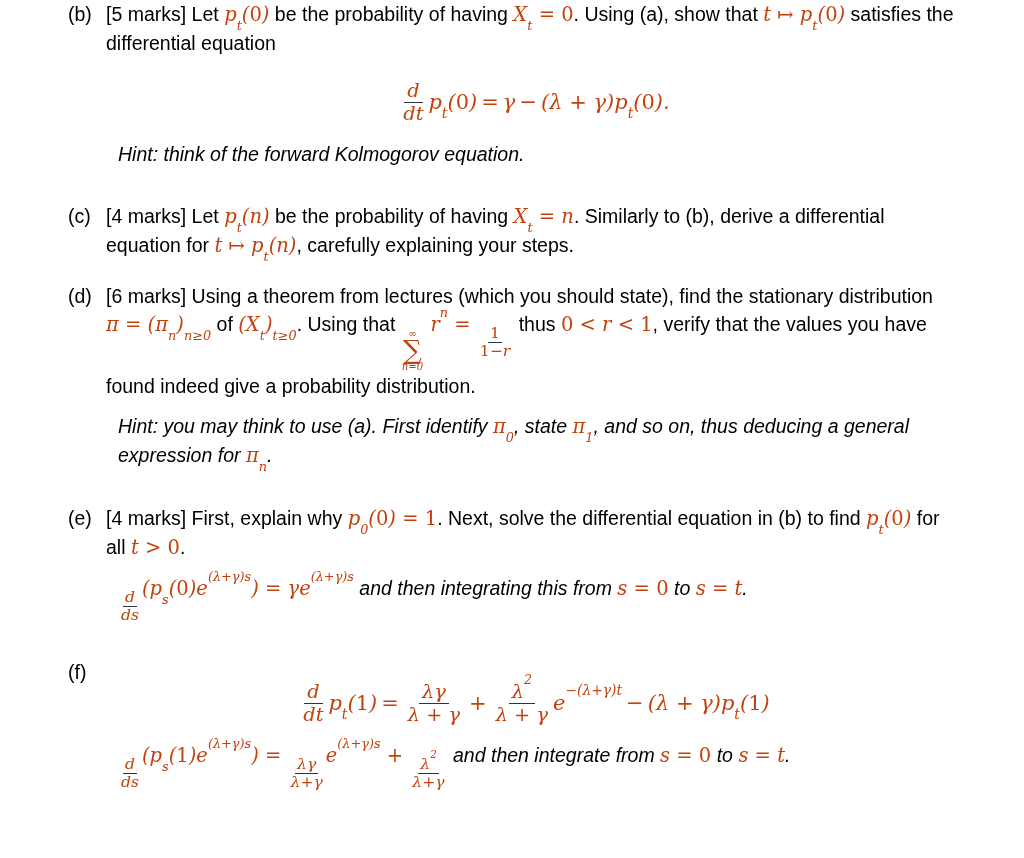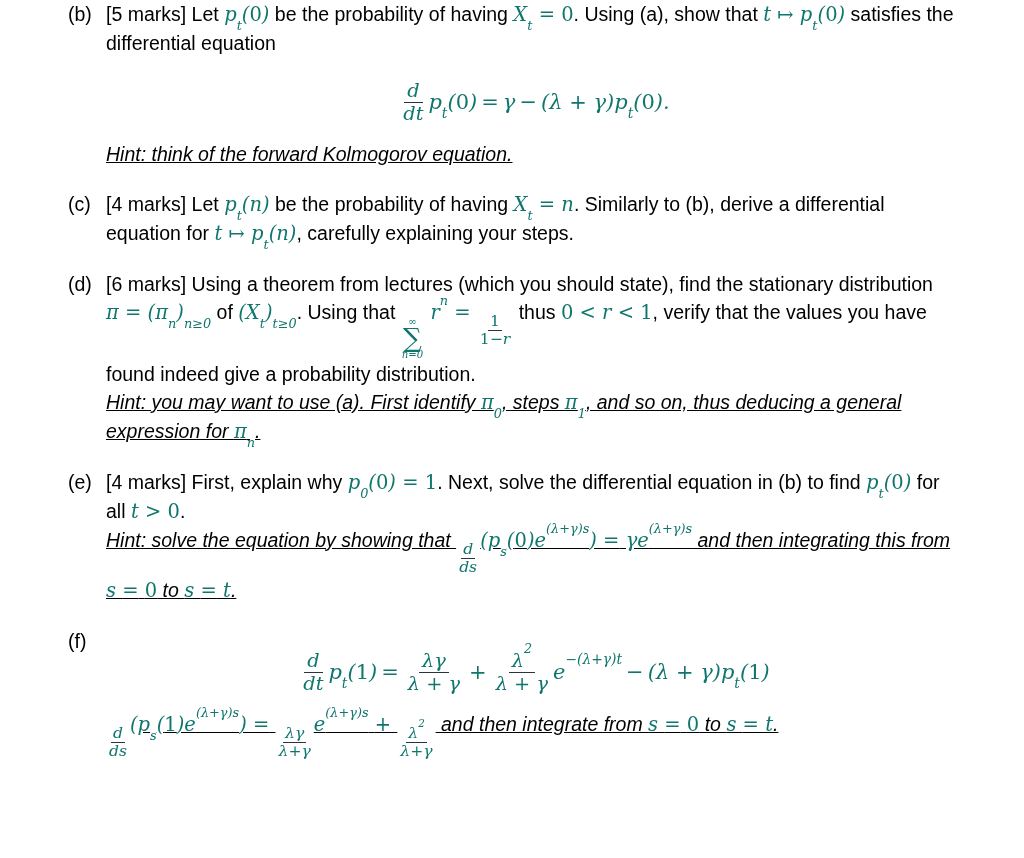--- a/index.html
+++ b/index.html
@@ -38,27 +38,27 @@
     line-height: 28px;
     white-space: nowrap;
   }
   .body {
     flex: 1 1 auto;
     font-size: 19.5px;
     line-height: 28px;
     text-align: left;
   }
   .para { margin: 0; }
-  .hint { font-style: italic; margin: 0; text-decoration: underline; }
+  .hint { font-style: italic; margin: 12px; }
 
   
   .m {
     font-family: "DejaVu Serif", "Liberation Serif", serif;
     font-style: italic;
-    color: #0f766e;
+    color: #c2410c;
     white-space: nowrap;
   }
   .m .up { font-style: normal; }
   .m .num { font-style: normal; }
   .hint .m { font-style: italic; }
 
   sub, sup {
     font-size: 0.66em;
     line-height: 0;
     position: relative;
@@ -179,30 +179,30 @@
     <div class="body">
       <p class="para"><span>[6 marks]</span><span> Using a theorem from lectures (which you should state), find the stationary distribution </span><span class="m">π <span class="up">=</span> (π<sub>n</sub>)<sub>n<span class="up">≥</span>0</sub></span><span> of </span><span class="m">(X<sub>t</sub>)<sub>t<span class="up">≥</span>0</sub></span><span>. Using that </span><span class="m sumwrap"><span class="sum">
               <span class="lim-top">∞</span>
               <span class="sigma">∑</span>
               <span class="lim-bot">n=0</span>
             </span> r<sup>n</sup> <span class="up">=</span> <span class="sfrac">
               <span class="n"><span class="num">1</span></span>
               <span class="d"><span class="num">1</span><span class="up">−</span>r</span>
             </span></span><span> thus </span><span class="m"><span class="num">0</span> <span class="up">&lt;</span> r <span class="up">&lt;</span> <span class="num">1</span></span><span>, verify that the values you have found indeed give a probability distribution.</span></p>
 
-      <p class="hint"><span>Hint: you may want to use (a). First identify </span><span class="m">π<sub>0</sub></span><span>, steps </span><span class="m">π<sub>1</sub></span><span>, and so on, thus deducing a general expression for </span><span class="m">π<sub>n</sub></span><span>.</span></p>
+      <p class="hint"><span>Hint: you may think to use (a). First identify </span><span class="m">π<sub>0</sub></span><span>, state </span><span class="m">π<sub>1</sub></span><span>, and so on, thus deducing a general expression for </span><span class="m">π<sub>n</sub></span><span>.</span></p>
     </div>
   </div>
 
   <div class="item" style="margin-top:22px;">
     <div class="label">(e)</div>
     <div class="body">
       <p class="para"><span>[4 marks]</span><span> First, explain why </span><span class="m">p<sub>0</sub>(<span class="num">0</span>) <span class="up">=</span> <span class="num">1</span></span><span>. Next, solve the differential equation in (b) to find </span><span class="m">p<sub>t</sub>(<span class="num">0</span>)</span><span> for all </span><span class="m">t <span class="up">&gt;</span> <span class="num">0</span></span><span>.</span></p>
 
-      <p class="hint"><span>Hint: solve the equation by showing that </span><span class="m"><span class="sfrac">
+      <p class="hint"><span class="m"><span class="sfrac">
               <span class="n">d</span>
               <span class="d">ds</span>
             </span>(p<sub>s</sub>(<span class="num">0</span>)e<sup>(λ+γ)s</sup>) <span class="up">=</span> γe<sup>(λ+γ)s</sup></span><span> and then integrating this from </span><span class="m">s <span class="up">=</span> <span class="num">0</span></span><span> to </span><span class="m">s <span class="up">=</span> t</span><span>.</span></p>
     </div>
   </div>
 
   <div class="item" style="margin-top:22px;">
     <div class="label">(f)</div>
     <div class="body">
 

